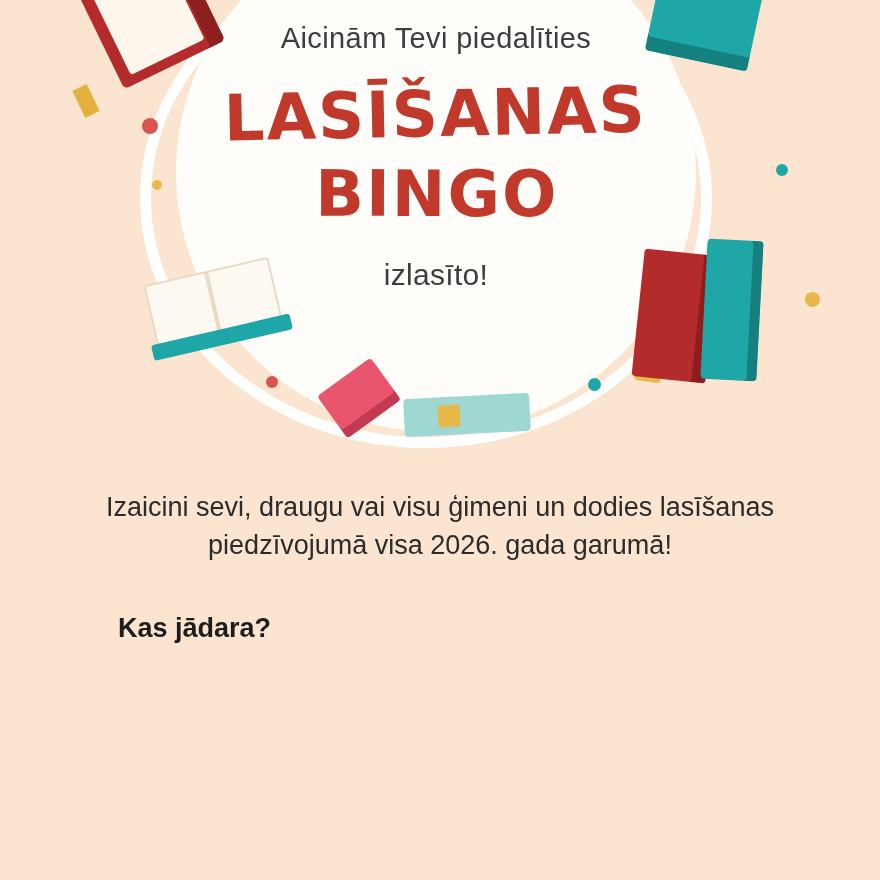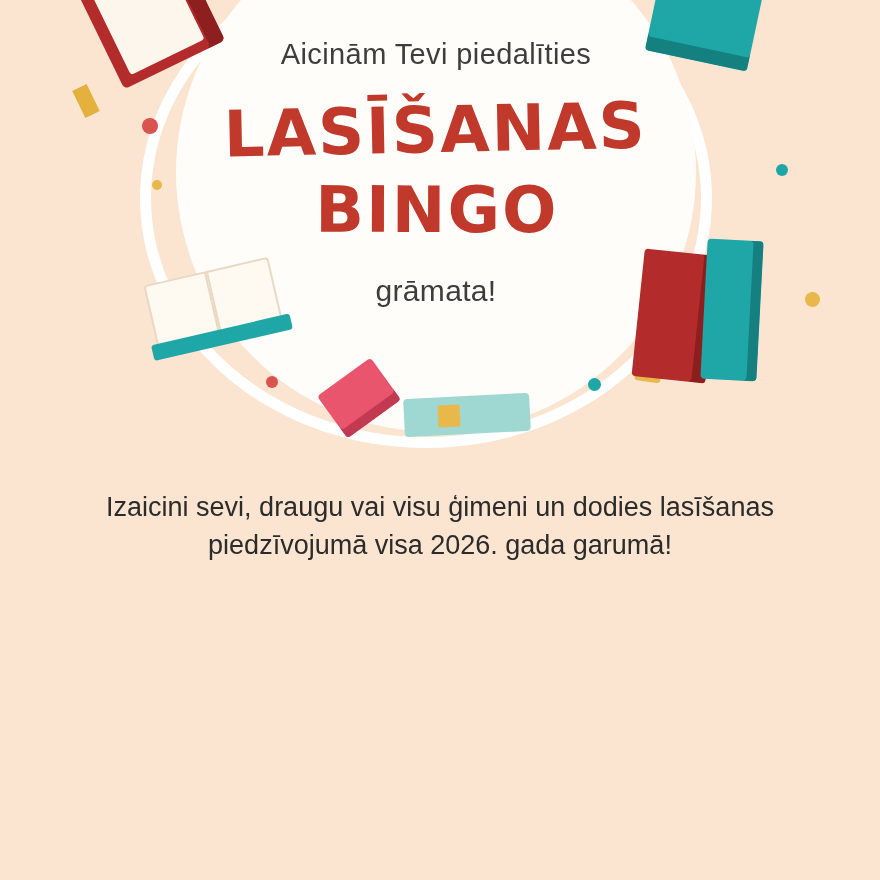--- a/index.html
+++ b/index.html
@@ -43,21 +43,20 @@
     border-radius: 50%;
   }
 
   .hero-text {
     position: absolute;
     left: 176px;
     top: 0;
     width: 520px;
     text-align: center;
     z-index: 5;
-    margin-top: 16px;
   }
   .invite {
     font-size: 29px;
     color: #3d3d3d;
     letter-spacing: 0.4px;
     margin-top: 22px;
   }
   .title-main {
     font-family: "DejaVu Sans", sans-serif;
     font-weight: bold;
@@ -266,21 +265,22 @@
   <div class="deco dot dot-4"></div>
   <div class="deco dot dot-5"></div>
   <div class="deco dot dot-6"></div>
 
   <div class="hero-text">
     <div class="invite">Aicinām Tevi piedalīties</div>
     <div class="title-main">
       <span>LASĪŠANAS</span>
       <span class="title-line2">BINGO</span>
     </div>
-    <div class="marathon">grāmata!</div>
+    <div class="marathon">izlasīto!</div>
   </div>
 </div>
 
 <div class="body-copy">
   <p class="intro">Izaicini sevi, draugu vai visu ģimeni un dodies lasīšanas piedzīvojumā visa 2026. gada garumā!</p>
 
+  <div class="subhead">Kas jādara?</div>
 
 </div>
 
 </body></html>

